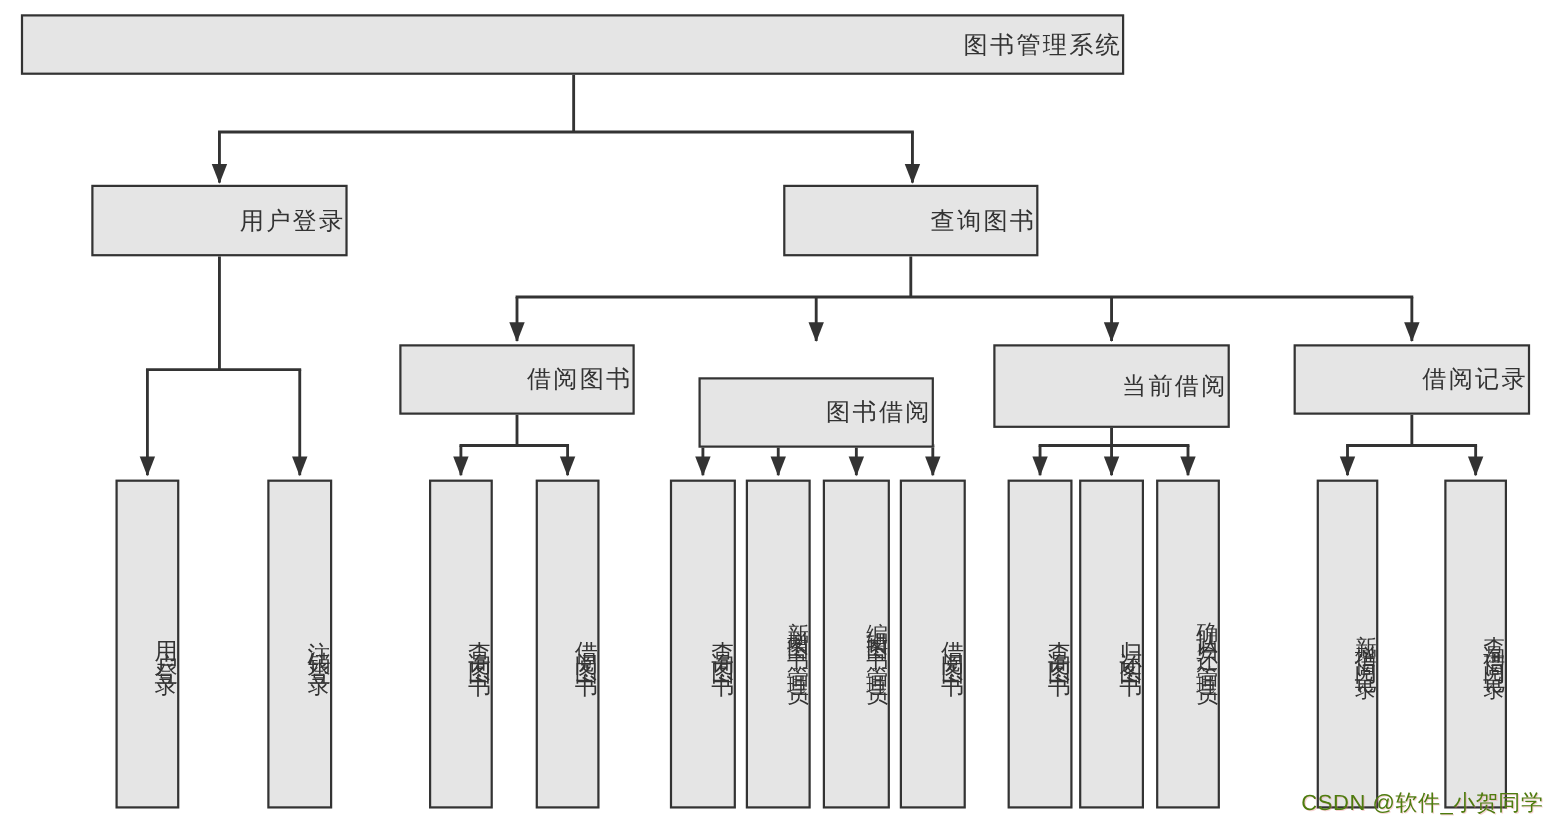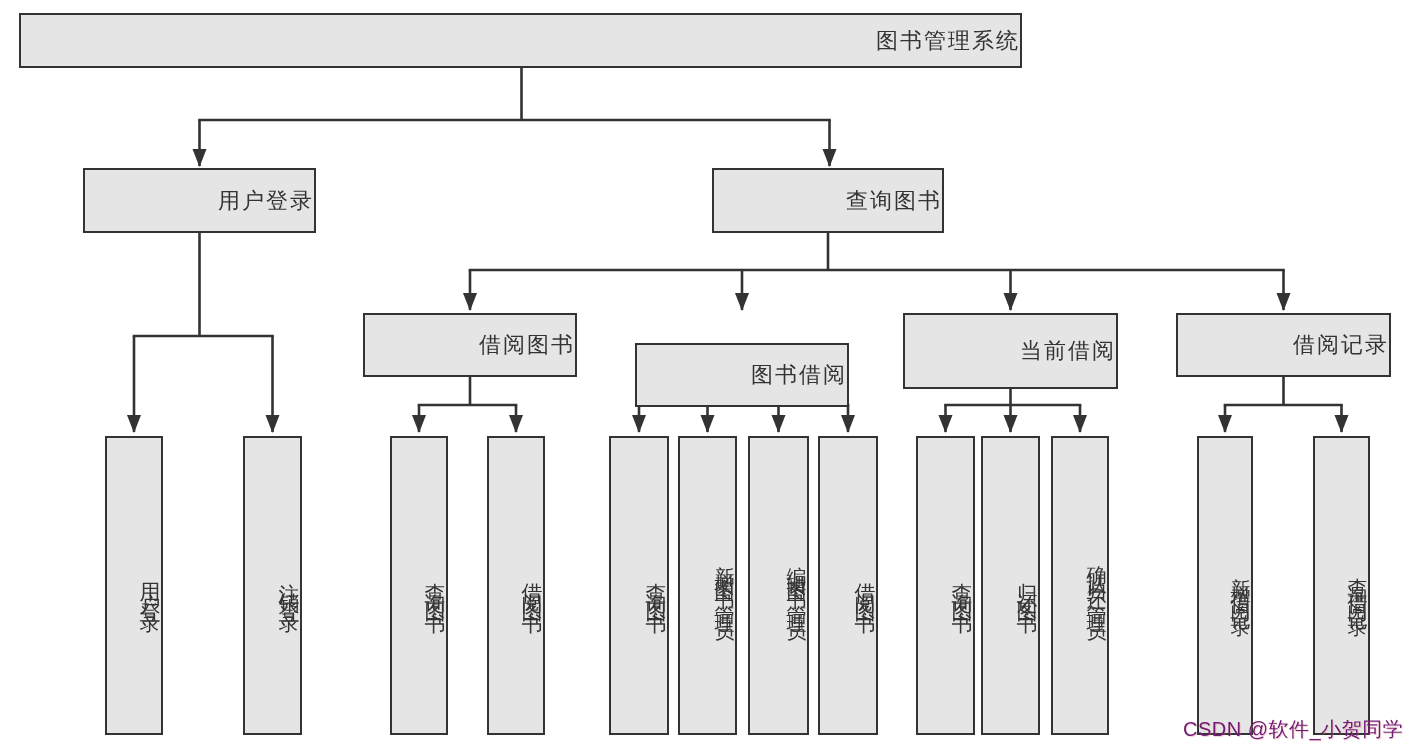--- a/index.html
+++ b/index.html
@@ -32,21 +32,21 @@
     font-size:21px;
     letter-spacing:10px;
     color:#333333;
     line-height:1;
   }
   .vtext.long{font-size:20px;letter-spacing:8px;}
   .watermark{
     position:absolute;
     left:1183px;top:716px;
     font-size:20px;
-    color:#701a75;
+    color:#4d7c0f;
     letter-spacing:0.5px;
     white-space:nowrap;
     z-index:10;
     text-shadow:1px 1px 0 rgba(233,128,128,0.35);
   }
 </style>
 </head>
 <body>
 
 <div class="stage">

